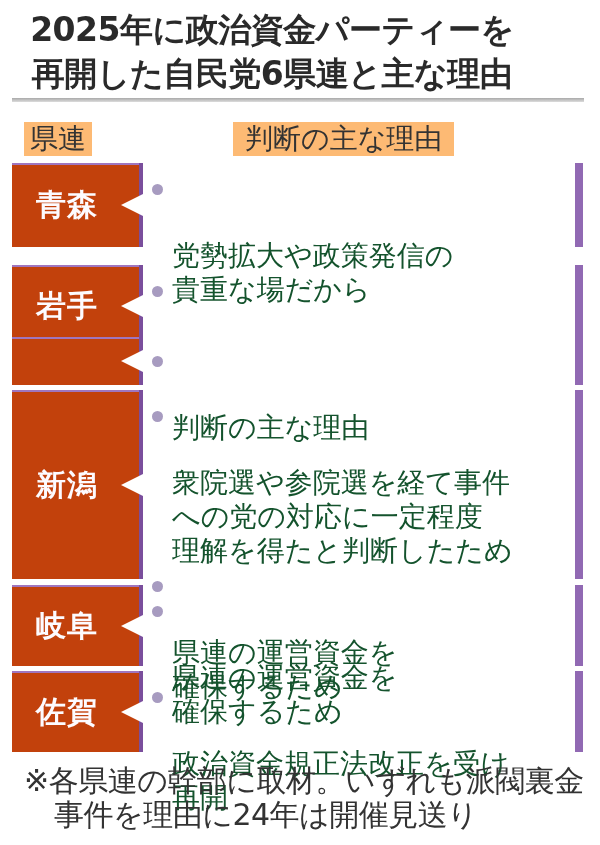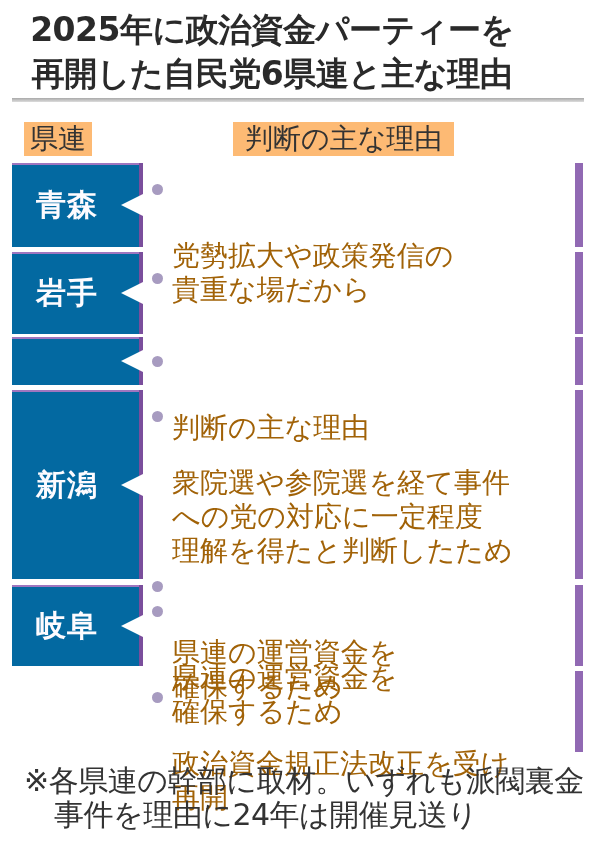--- a/index.html
+++ b/index.html
@@ -18,40 +18,40 @@
     }
     .hdr {
       position: absolute; top: 122px; height: 34px; line-height: 34px;
       font-size: 28px; color: #333; background: #fdba74; padding: 0 6px;
     }
     .hdr-pref { left: 24px; }
     .hdr-reason { left: 233px; padding: 0 12px; }
     .row { position: absolute; left: 0; width: 600px; }
     .pref-box {
       position: absolute; left: 12px; width: 127px; top: 0; bottom: 0;
-      background: #0369a1; border-right: 4px solid #7a4e9c;
+      background: #c2410c; border-right: 4px solid #7a4e9c;
       box-shadow: inset 0 2px 0 #9f76bf;
     }
     .pref-label {
       position: absolute; left: 0; width: 110px; top: 50%; transform: translateY(-50%);
       text-align: center; color: #fdfbff; font-size: 30px; font-weight: bold; letter-spacing: 1px;
     }
     .notch {
       position: absolute; right: -4px; top: 50%; width: 0; height: 0;
       transform: translateY(-50%);
       border-top: 11px solid transparent; border-bottom: 11px solid transparent;
       border-right: 22px solid #ffffff;
     }
     .right-bar {
       position: absolute; left: 575px; width: 8px; top: 0; bottom: 0; background: #9169b3;
     }
     .reasons { position: absolute; left: 150px; top: 8px; right: 28px; }
     .reason {
       position: relative; padding-left: 22px;
-      font-family: "DejaVu Serif", serif; font-size: 28px; line-height: 34px; color: #a16207;
+      font-family: "DejaVu Serif", serif; font-size: 28px; line-height: 34px; color: #14532d;
       white-space: pre-line;
     }
     .bullet {
       position: absolute; left: 2px; top: 13px; width: 11px; height: 11px; border-radius: 50%;
       background: #a79bc0;
     }
     .note {
       position: absolute; left: 24px; top: 764px; width: 570px;
       font-size: 30px; line-height: 34px; color: #333; letter-spacing: -0.5px;
     }
@@ -77,21 +77,21 @@
   <div class="reasons">
     <div class="reason">
       <span class="bullet"></span>
       <span>党勢拡大や政策発信の
 貴重な場だから</span>
     </div>
   </div>
   <div class="right-bar"></div>
 </div>
 
-<div class="row" style="top:252px;height:82px;">
+<div class="row" style="top:265px;height:82px;">
   <div class="pref-box">
     <div class="pref-label">岩手</div>
     <div class="notch"></div>
   </div>
   <div class="reasons">
     <div class="reason">
       <span class="bullet"></span>
     </div>
   </div>
   <div class="right-bar"></div>
@@ -140,20 +140,24 @@
     <div class="reason">
       <span class="bullet"></span>
       <span>県連の運営資金を
 確保するため</span>
     </div>
   </div>
   <div class="right-bar"></div>
 </div>
 
 <div class="row" style="top:671px;height:81px;">
+  <div class="pref-box">
+    <div class="pref-label">佐賀</div>
+    <div class="notch"></div>
+  </div>
   <div class="reasons">
     <div class="reason">
       <span class="bullet"></span>
       <span>政治資金規正法改正を受け
 再開</span>
     </div>
   </div>
   <div class="right-bar"></div>
 </div>
 

